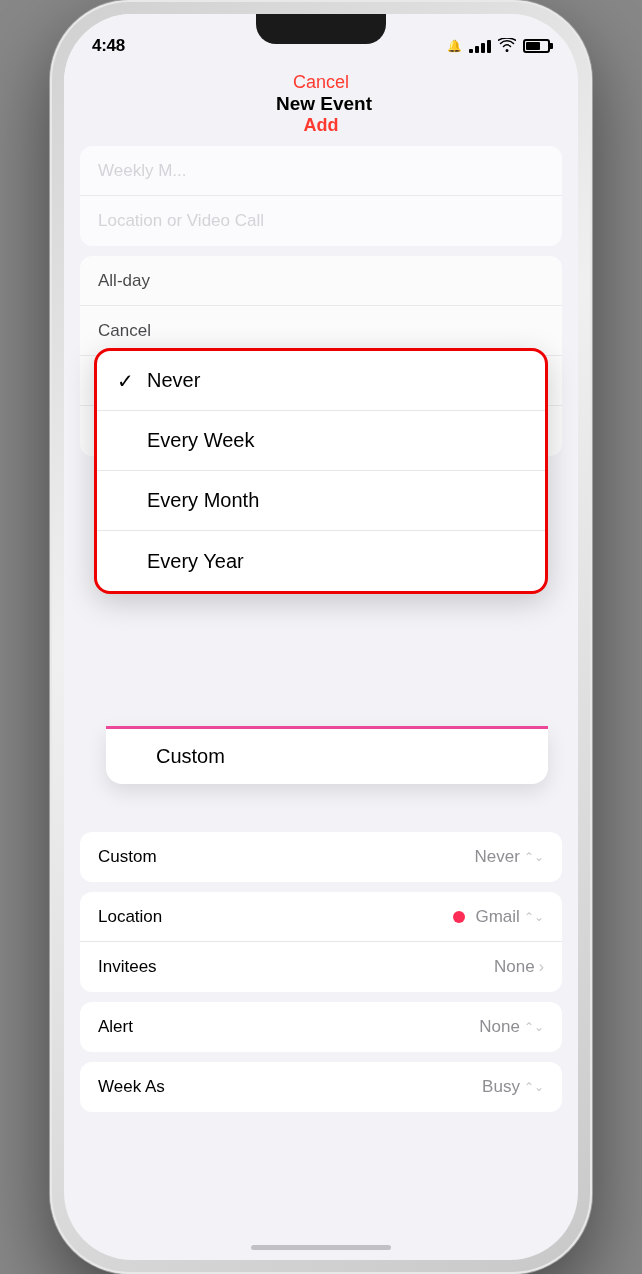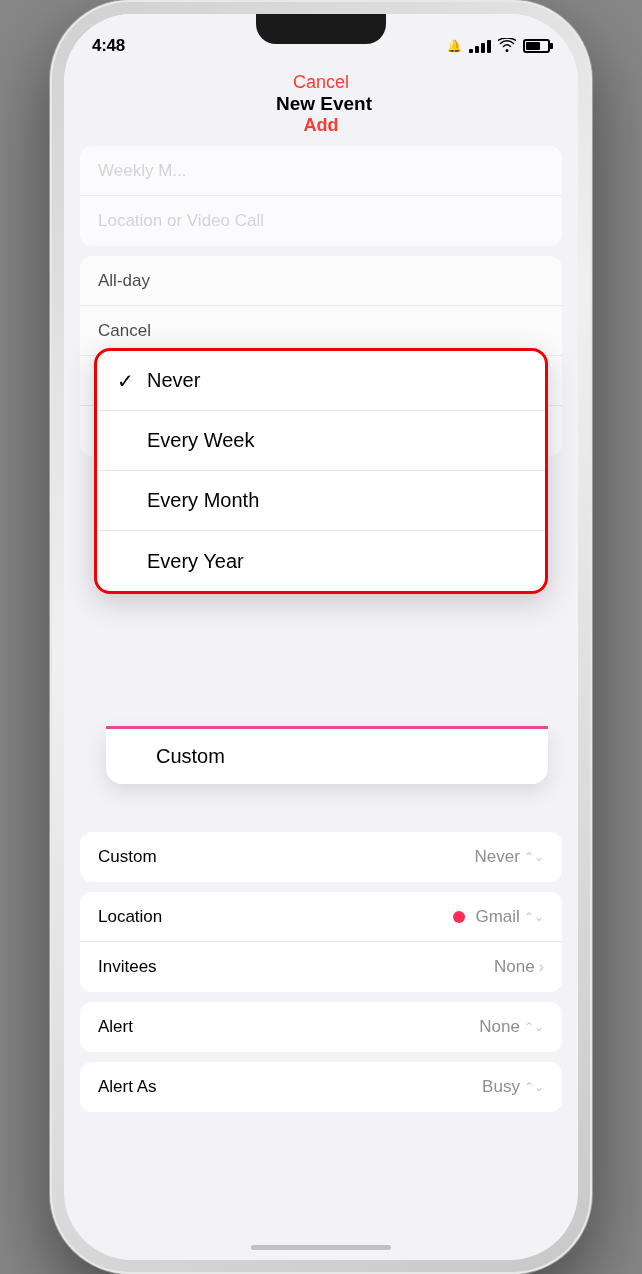--- a/index.html
+++ b/index.html
@@ -436,21 +436,21 @@
             <span class="form-label">Alert</span>
             <div class="form-value">
               <span>None</span>
               <span class="chevron">⌃⌄</span>
             </div>
           </div>
         </div>
 
         <div class="form-section">
           <div class="form-row">
-            <span class="form-label">Alert As</span>
+            <span class="form-label">Week As</span>
             <div class="form-value">
               <span>Busy</span>
               <span class="chevron">⌃⌄</span>
             </div>
           </div>
         </div>
       </div>
 
     </div>
 

